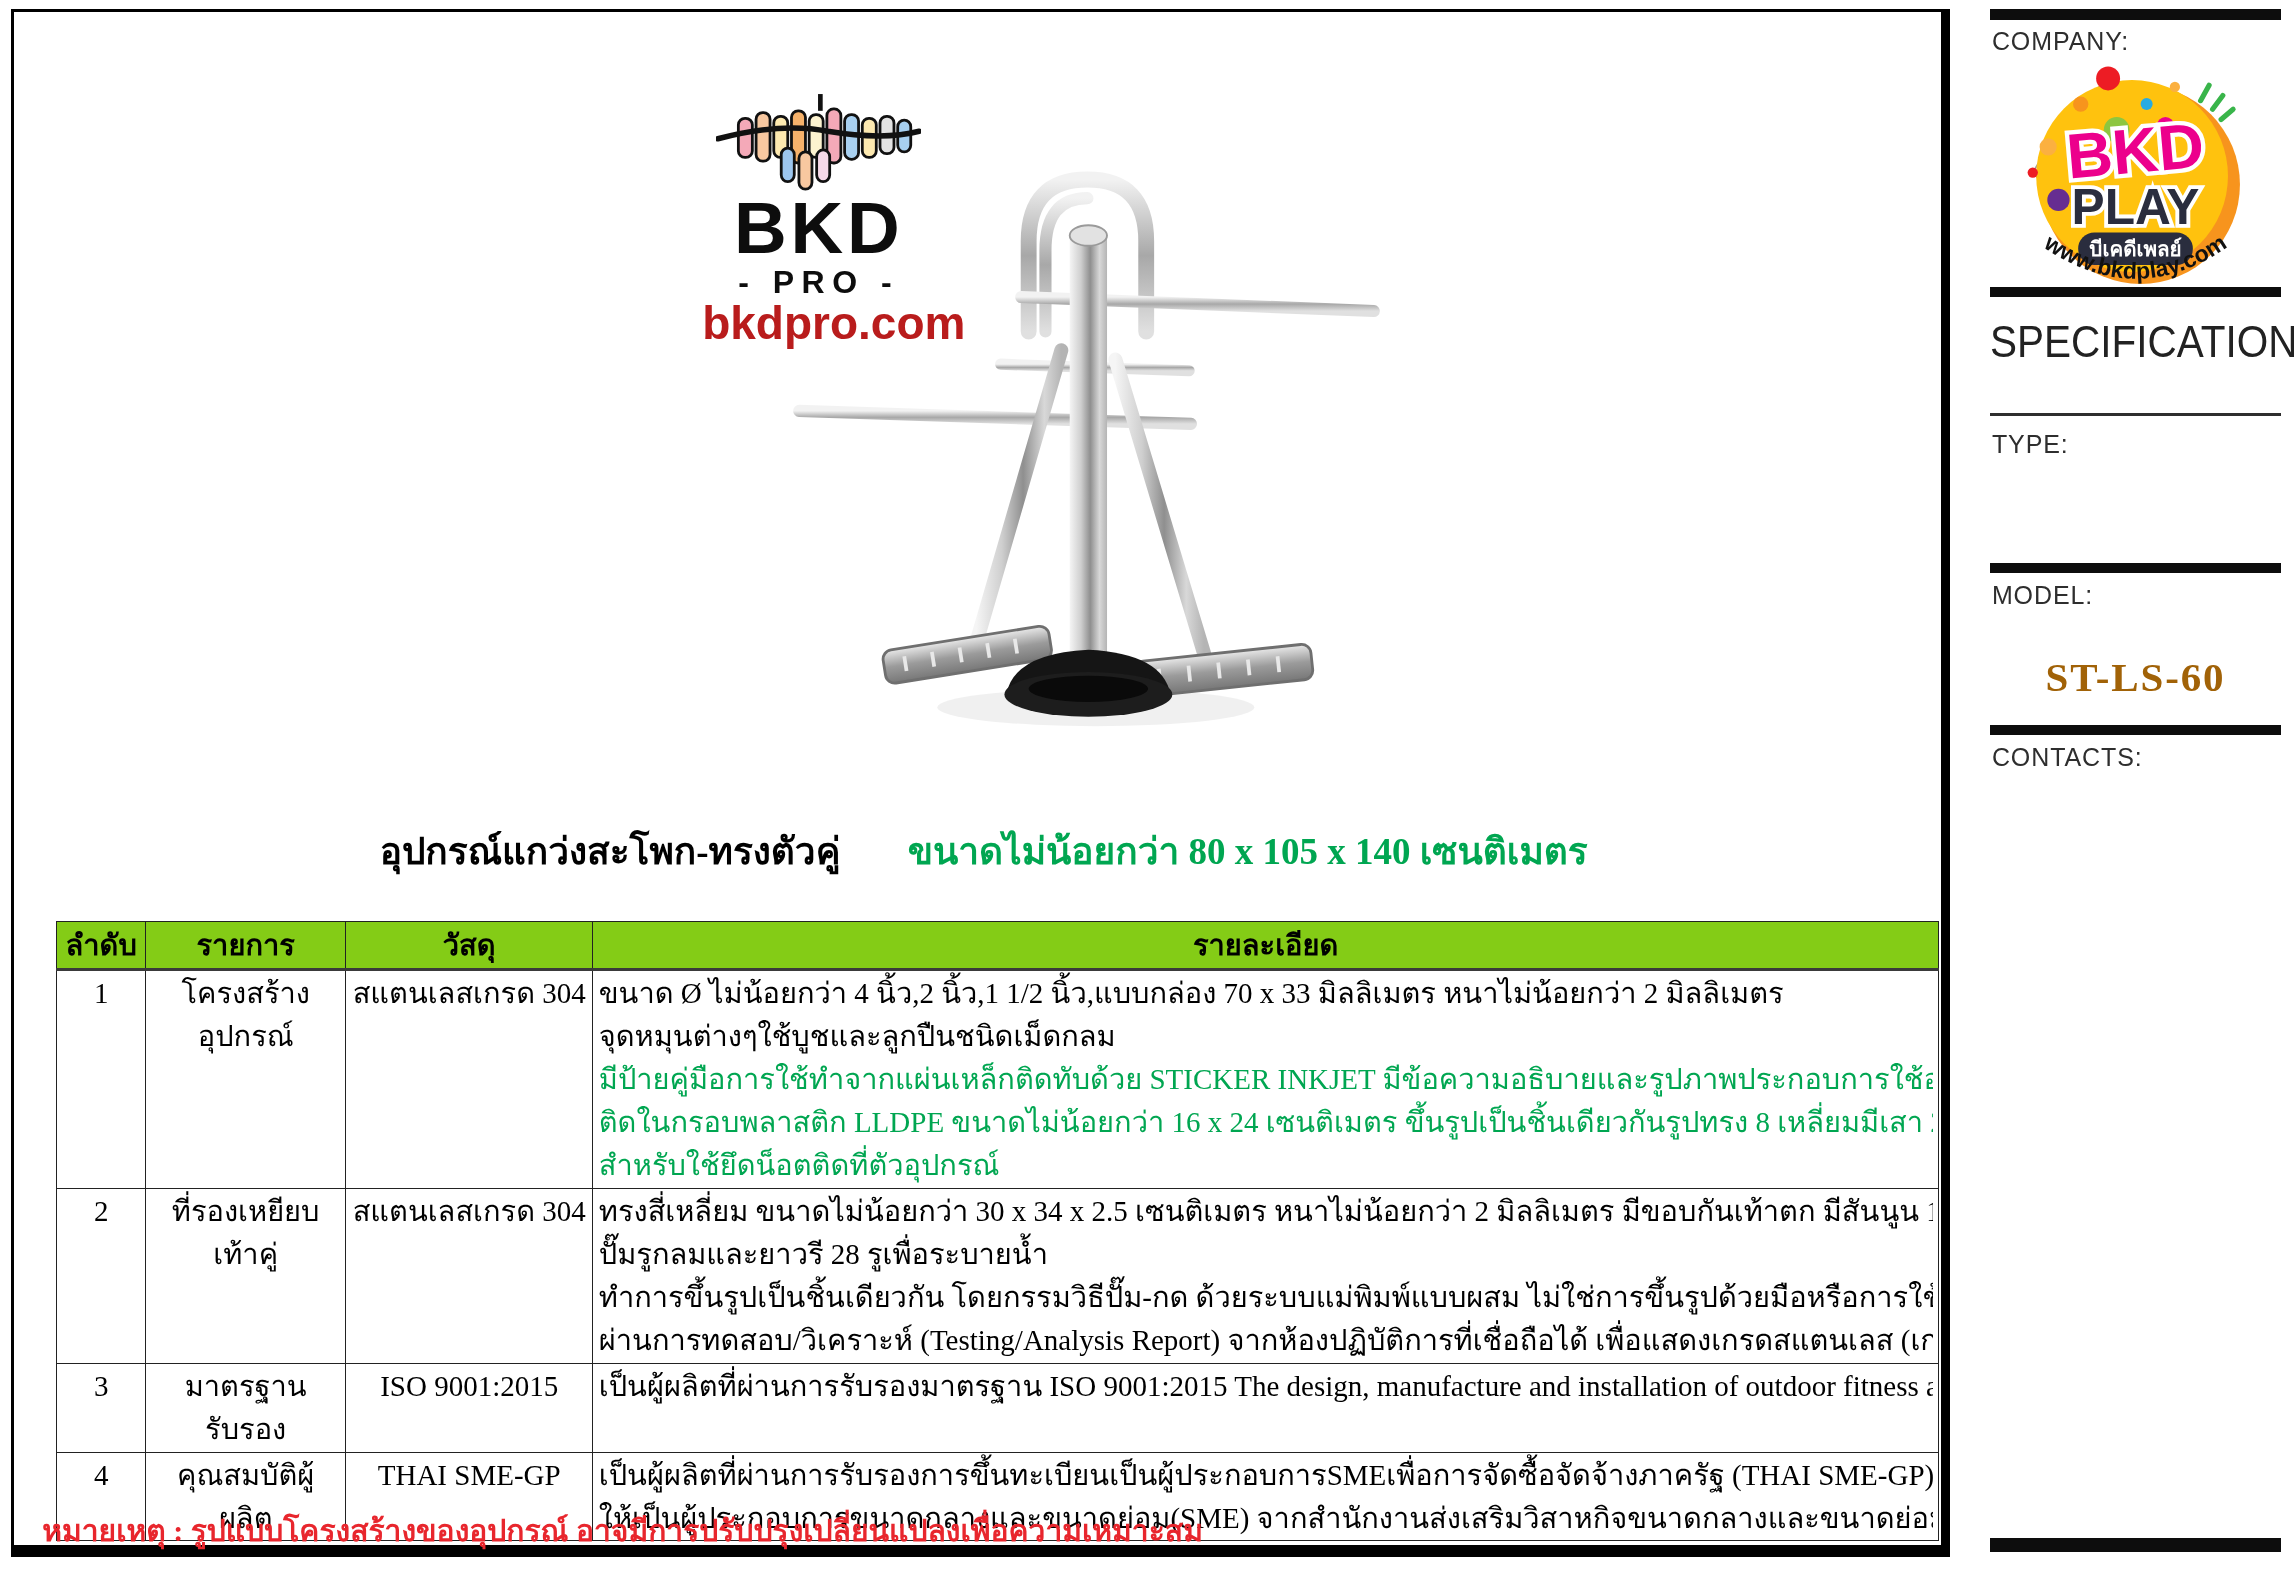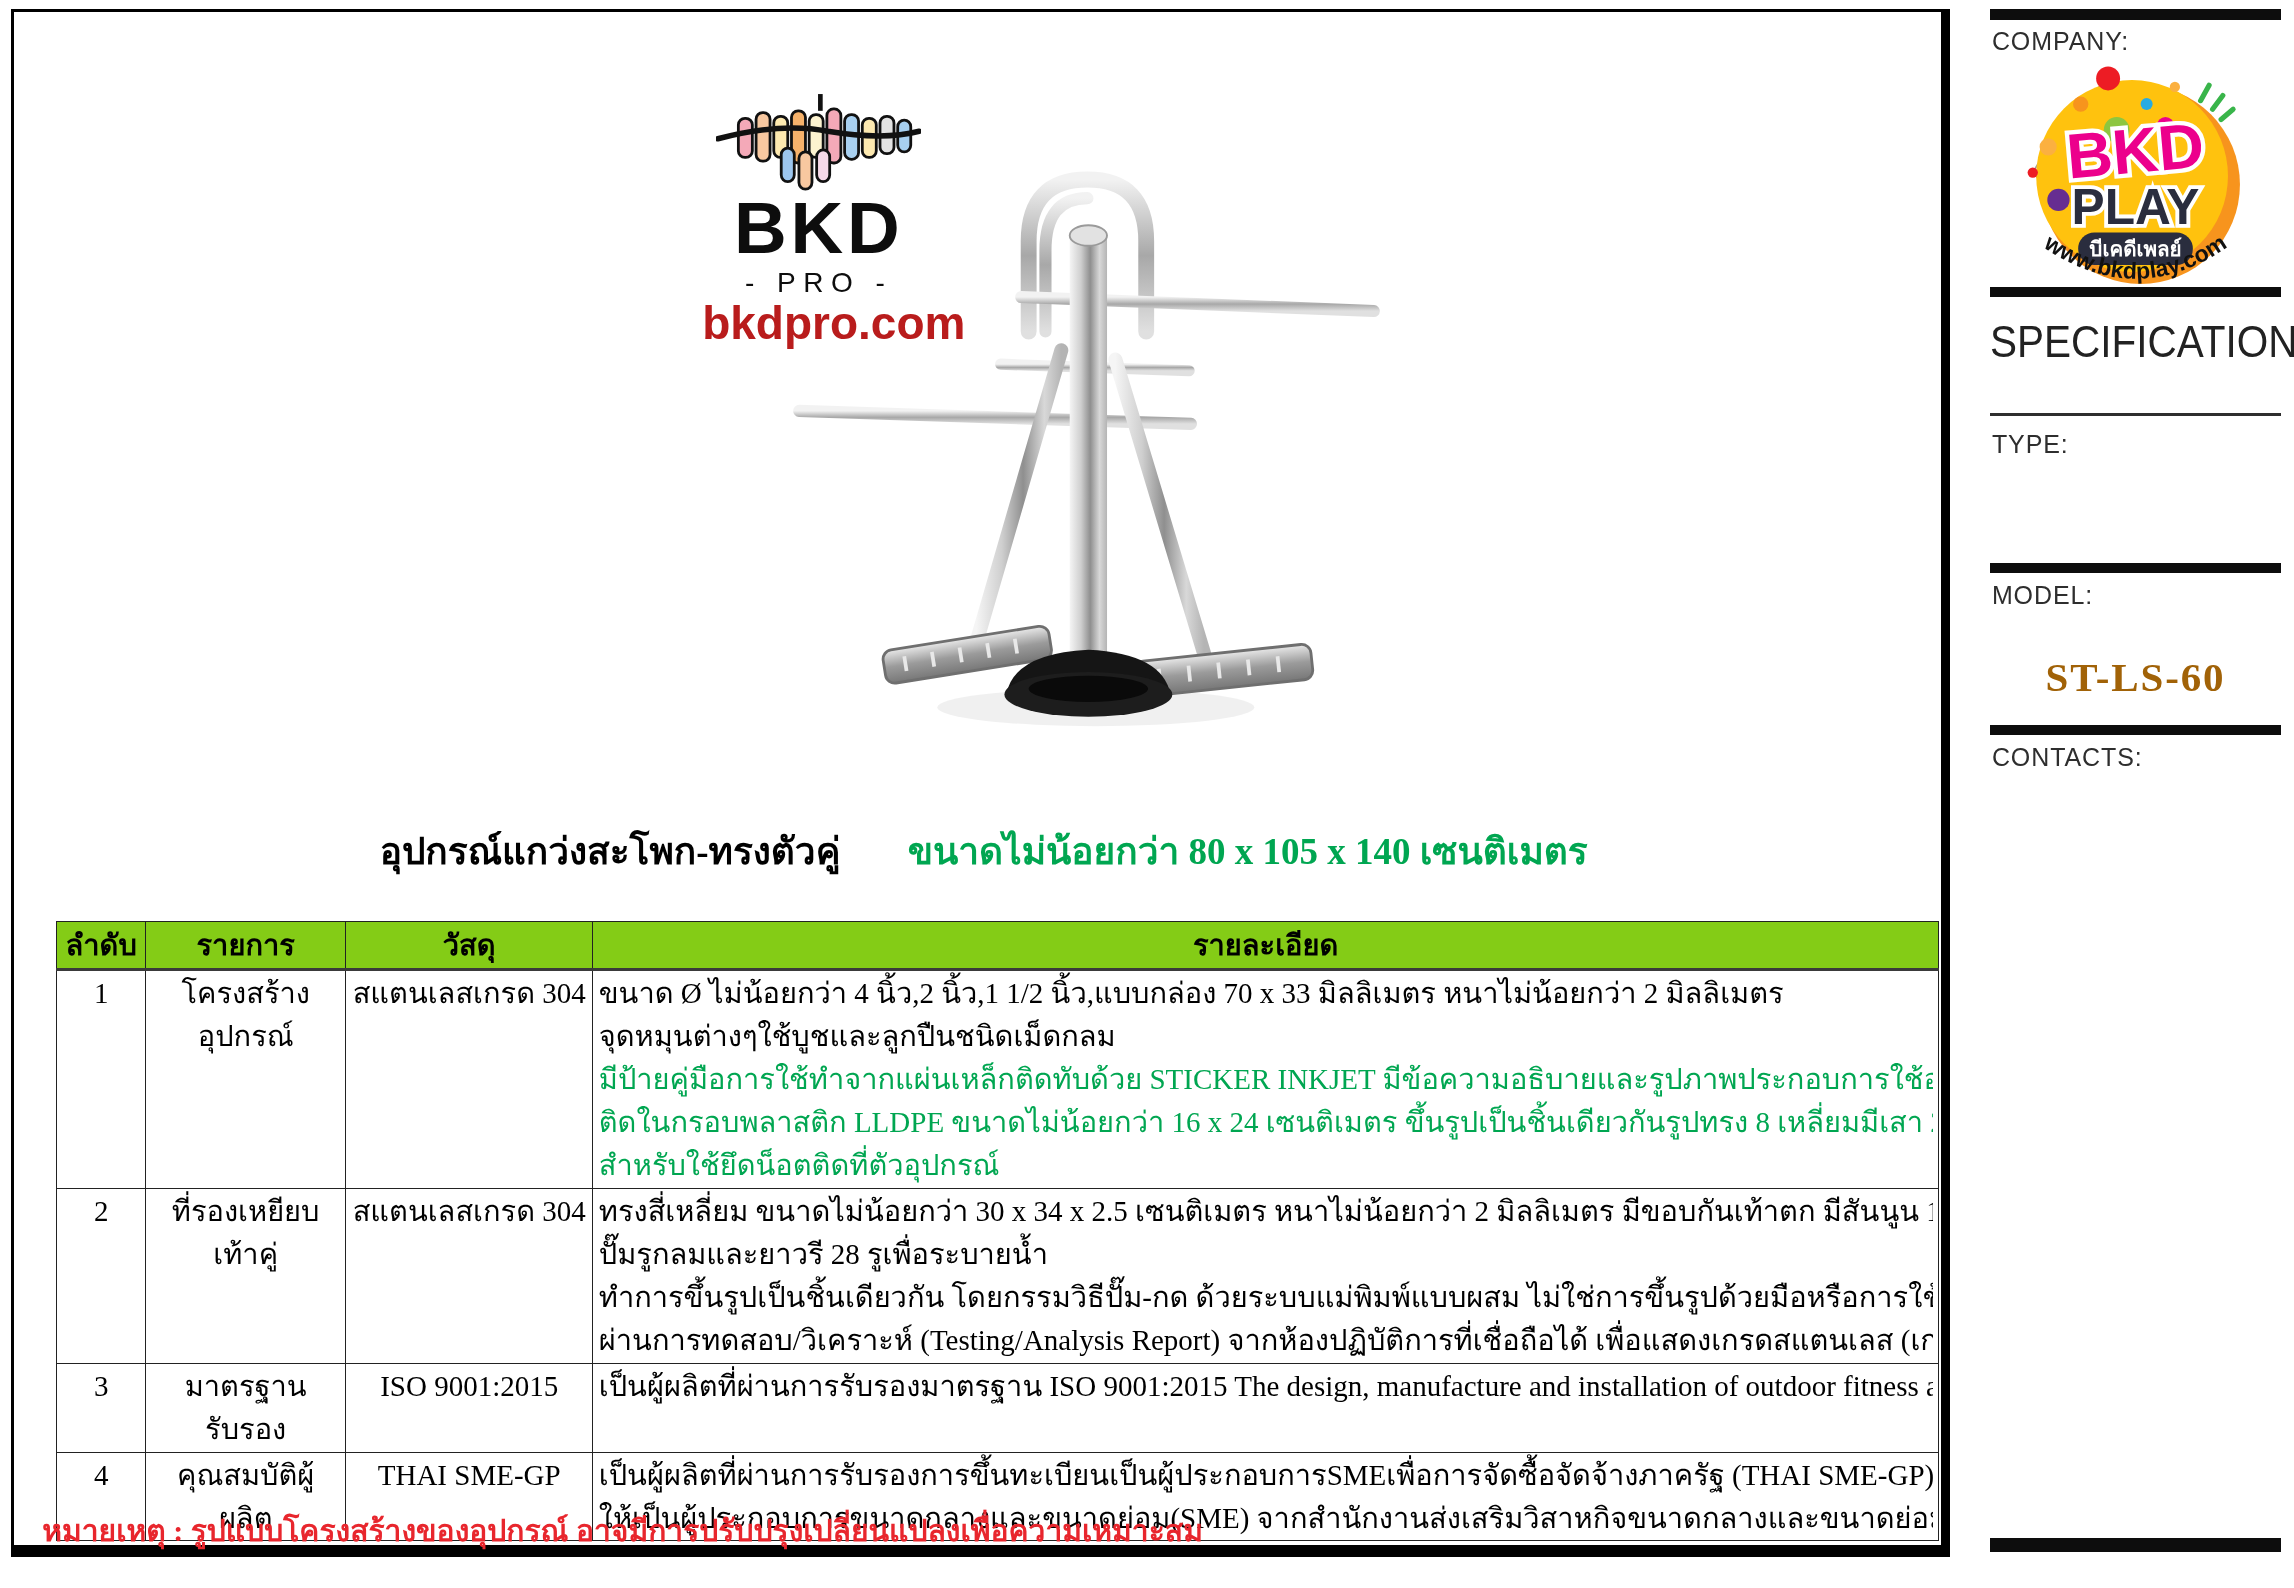--- a/index.html
+++ b/index.html
@@ -12,21 +12,21 @@
     position:absolute; left:11.2px; top:9.3px; width:1939px; height:1548px;
     background:#fff;
     border-top:3.7px solid #000; border-left:3.7px solid #000;
     border-right:9.3px solid #000; border-bottom:12px solid #000;
   }
 
   
   .bkdpro { position:absolute; left:688px; top:82px; width:233px; text-align:center; }
   .bkdpro .marks { display:block; margin:0 auto; }
   .bkdpro .brand { font-family:"Liberation Sans", sans-serif; font-weight:800; font-size:73px; line-height:73px; letter-spacing:3.7px; color:#0d0d0d; }
-  .bkdpro .sub { font-family:"Liberation Sans", sans-serif; font-weight:400; font-size:28px; line-height:37px; letter-spacing:7.5px; color:#0d0d0d; }
+  .bkdpro .sub { font-family:"Liberation Sans", sans-serif; font-weight:700; font-size:32px; line-height:37px; letter-spacing:7.5px; color:#0d0d0d; }
   .bkdpro .site { font-family:"Liberation Sans", sans-serif; font-weight:700; font-size:46px; line-height:45px; color:#b91c1c; }
 
   
   .equipment { position:absolute; left:774px; top:119px; }
 
   
   .title-row { position:absolute; left:0; top:809px; width:1939px; text-align:center; font-weight:700; font-size:37px; }
   .title-row .t-black { color:#000; }
   .title-row .t-green { color:#00A651; margin-left:58px; }
 

